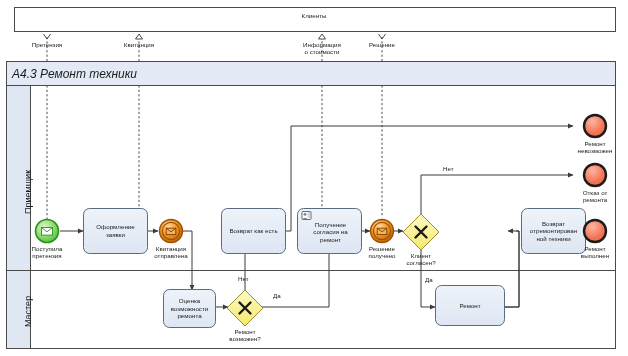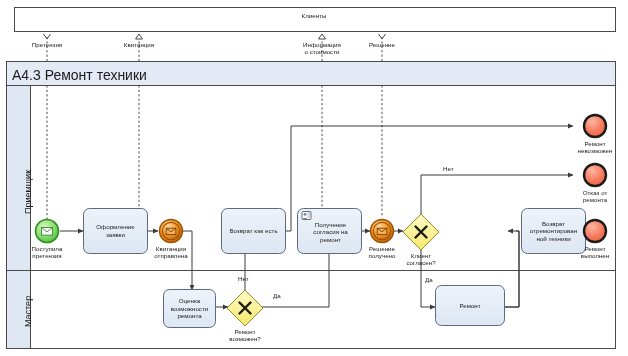--- a/index.html
+++ b/index.html
@@ -2,21 +2,21 @@
 <html><head>
 <meta charset="utf-8">
 <style>
   html,body{margin:0;padding:0;background:#ffffff;}
   body{width:628px;height:356px;overflow:hidden;
        font-family:"Liberation Sans","DejaVu Sans",sans-serif;}
   #stage{position:relative;width:628px;height:356px;}
   #svg{position:absolute;left:0;top:0;width:628px;height:356px;}
   .lbl{position:absolute;font-size:6.2px;line-height:7.4px;color:#1b1b1b;
        text-align:center;white-space:pre-line;}
-  .pool-title{position:absolute;font-size:14px;color:#1b1b1b;}
+  .pool-title{position:absolute;font-size:12px;color:#1b1b1b;font-style:italic;}
   .lane-title{position:absolute;font-size:9px;color:#1b1b1b;
               transform:rotate(-90deg);transform-origin:left top;white-space:nowrap;}
   .task-lbl{position:absolute;font-size:6.2px;line-height:7.6px;color:#1b1b1b;
             text-align:center;white-space:pre-line;display:flex;
             align-items:center;justify-content:center;}
   .flow-lbl{position:absolute;font-size:6.2px;color:#1b1b1b;}
 </style>
 </head>
 <body>
 

